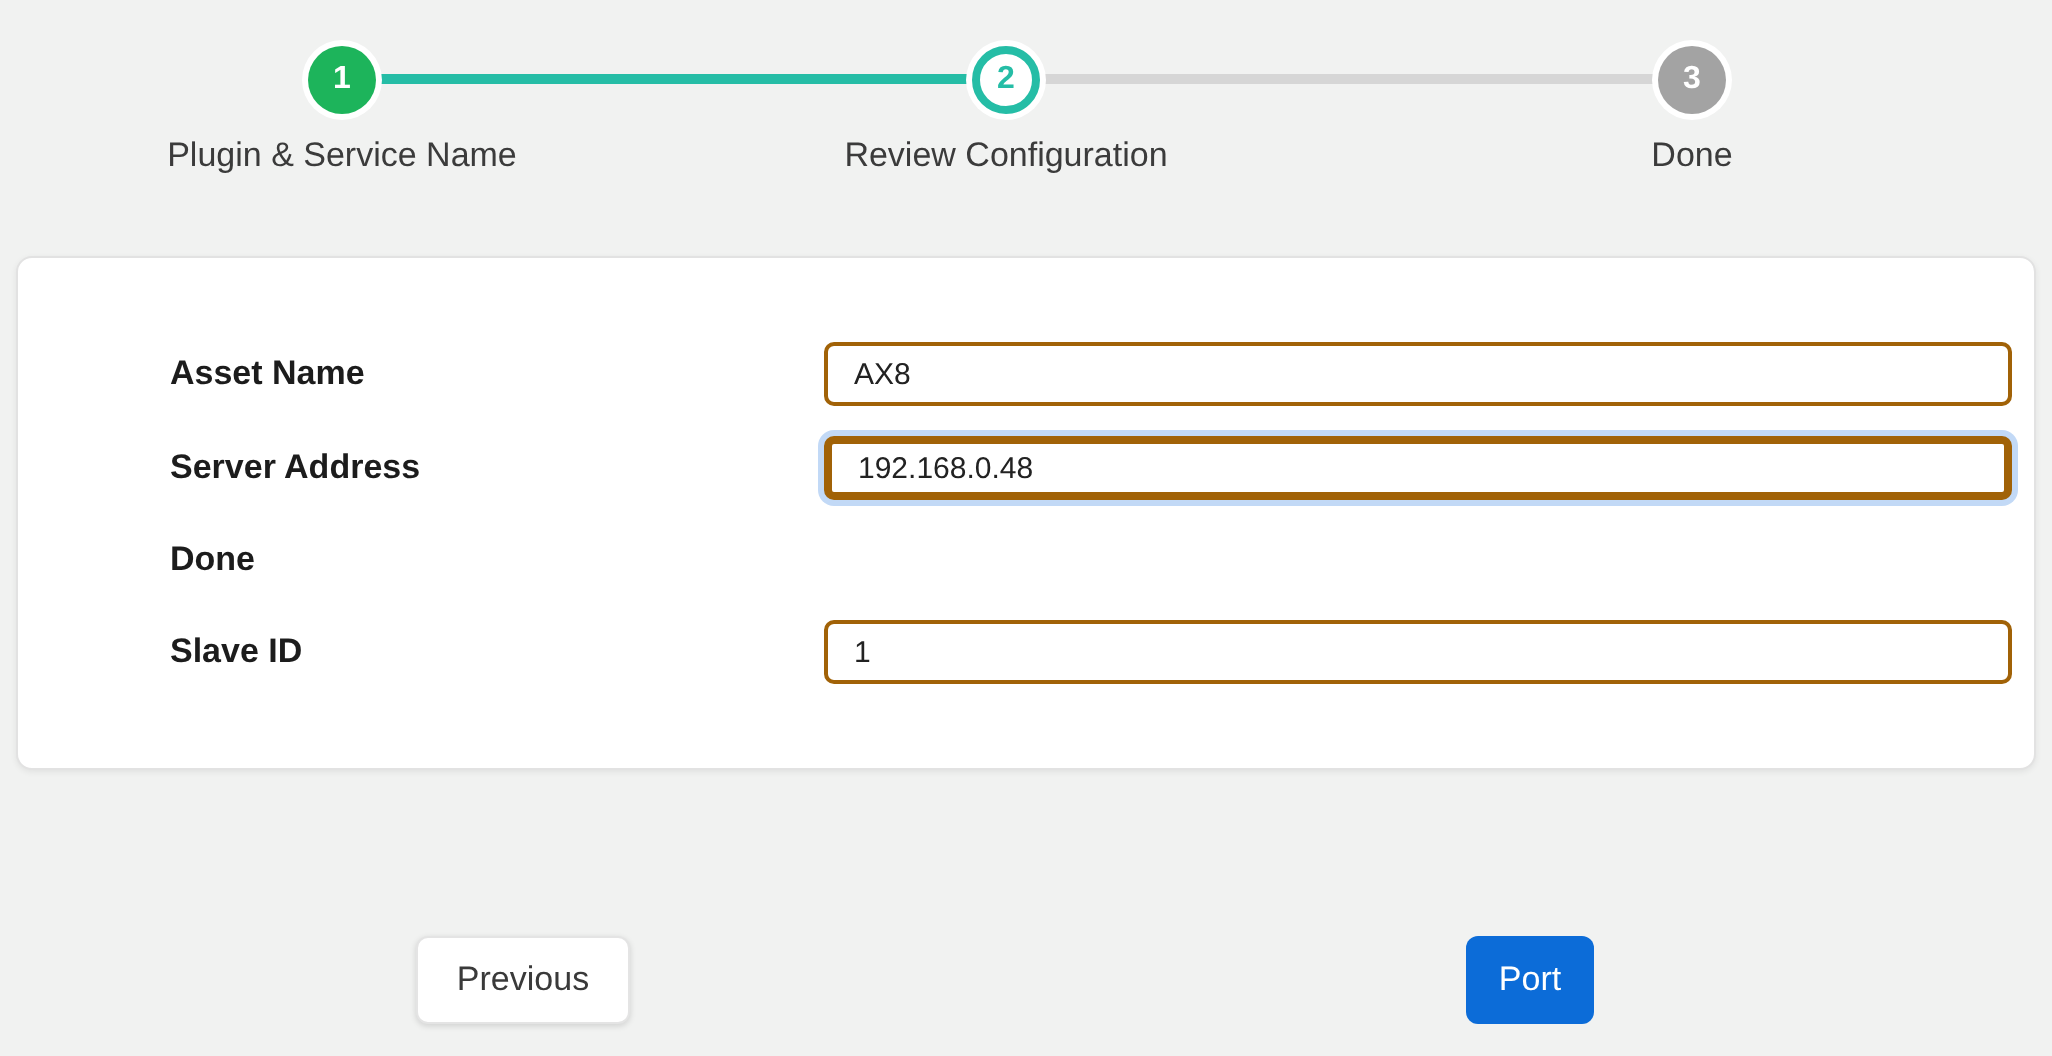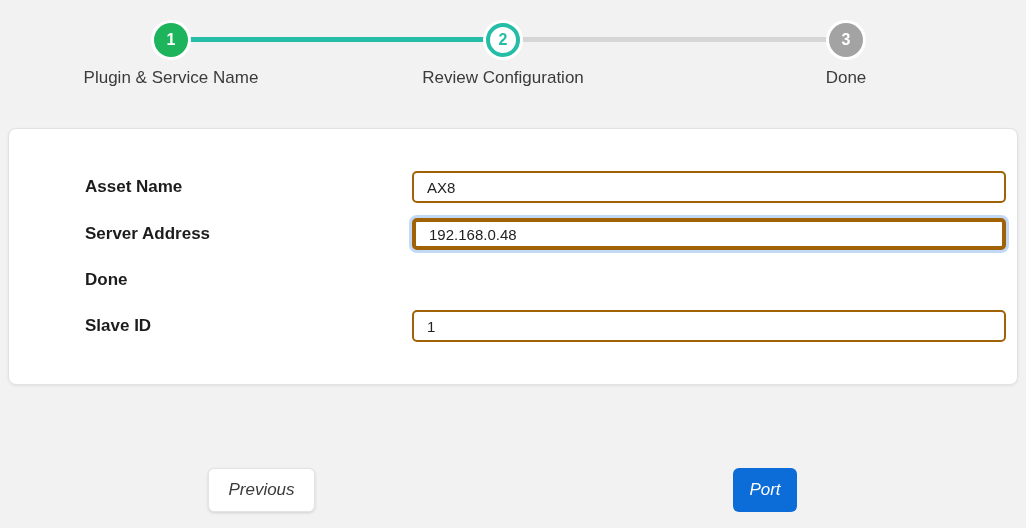--- a/index.html
+++ b/index.html
@@ -78,21 +78,21 @@
   #row-2 { top: 135px; }
   #row-3 { top: 181px; padding-left: 24px; }
 
   
   .btn {
     position: absolute; top: 468px; height: 44px;
     border-radius: 6px;
     font-family: "Liberation Sans", sans-serif;
     font-size: 17px;
     cursor: pointer;
-    display: flex; align-items: center; justify-content: center; font-style: italic;
+    display: flex; align-items: center; justify-content: center;
   }
   .btn-previous {
     left: 208px; width: 107px;
     background: #ffffff;
     border: 1px solid #e4e4e4;
     box-shadow: 0 1px 3px rgba(0,0,0,0.14);
     color: #3a3a3a;
   }
   .btn-next {
     left: 733px; width: 64px;

